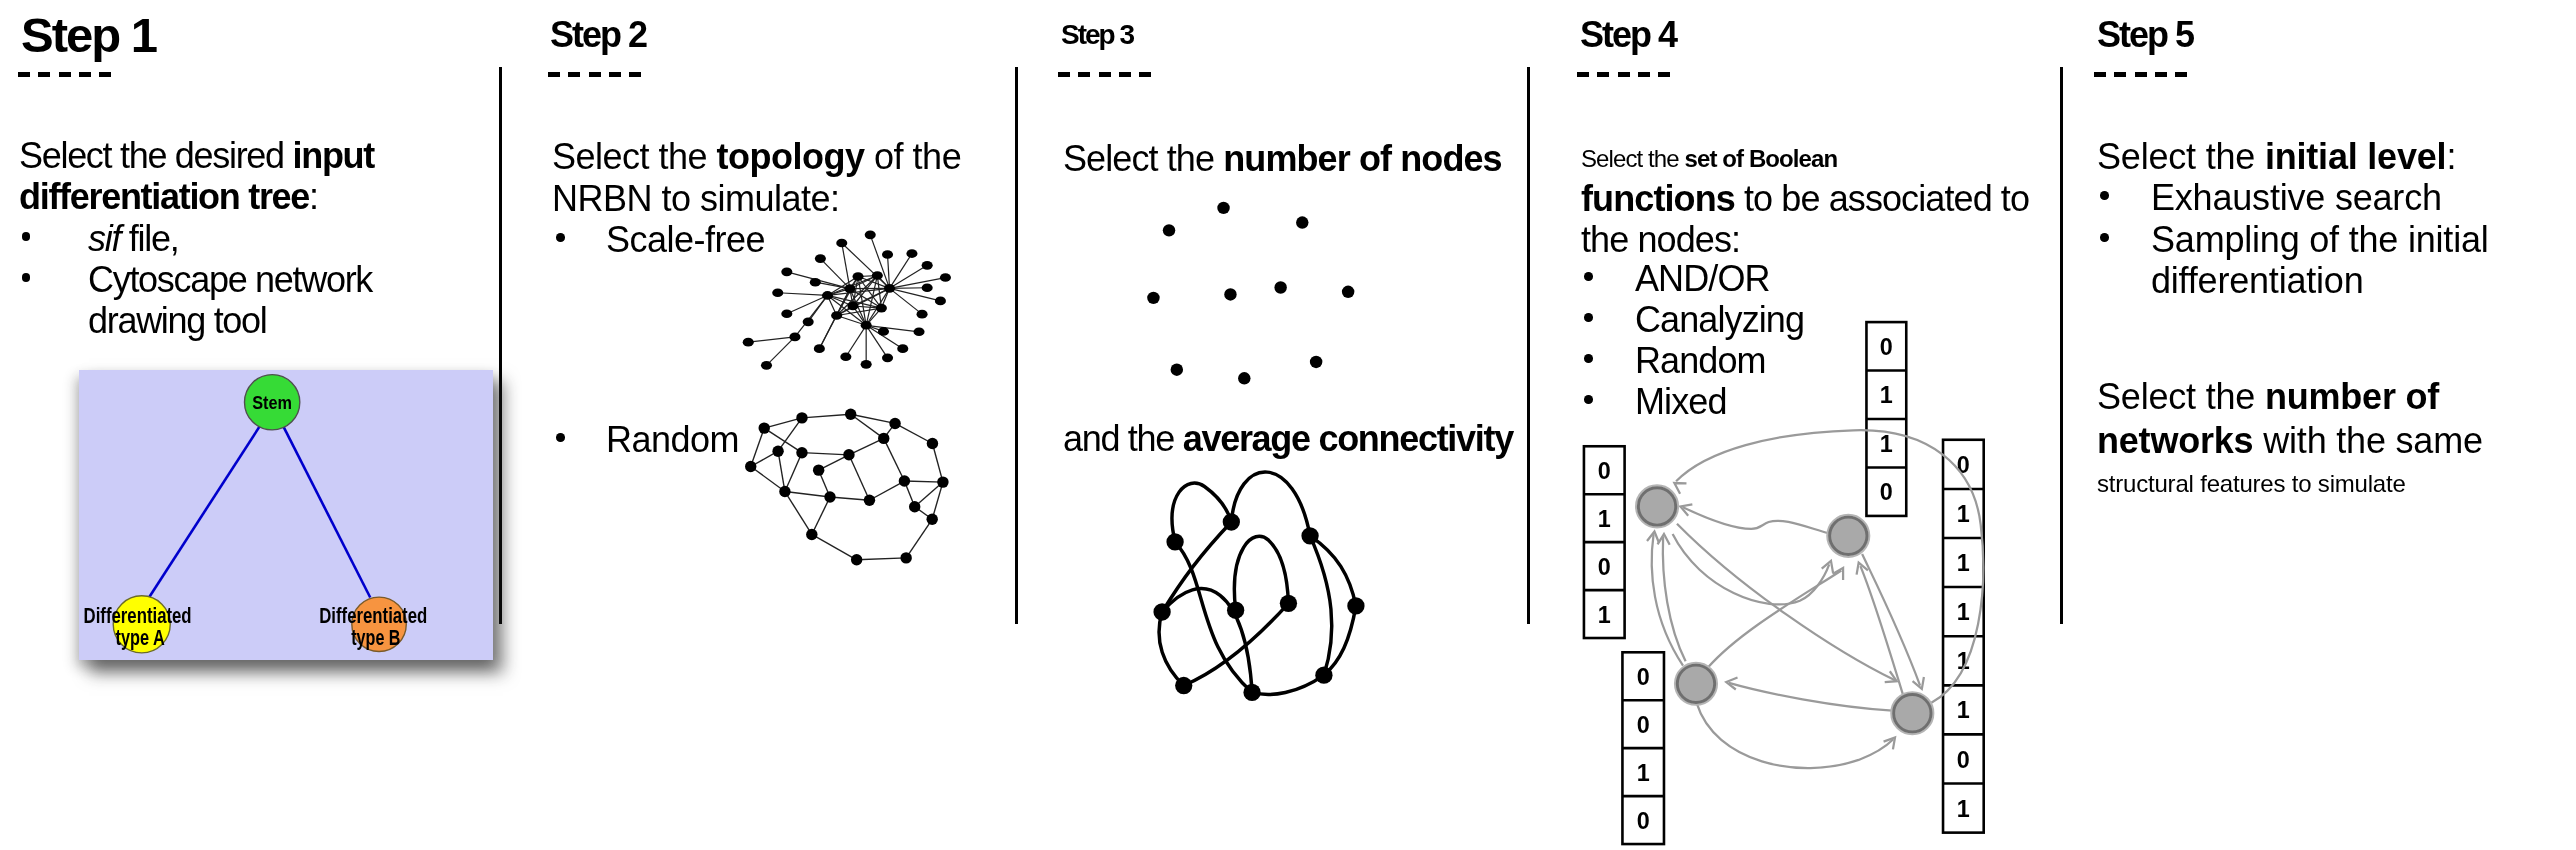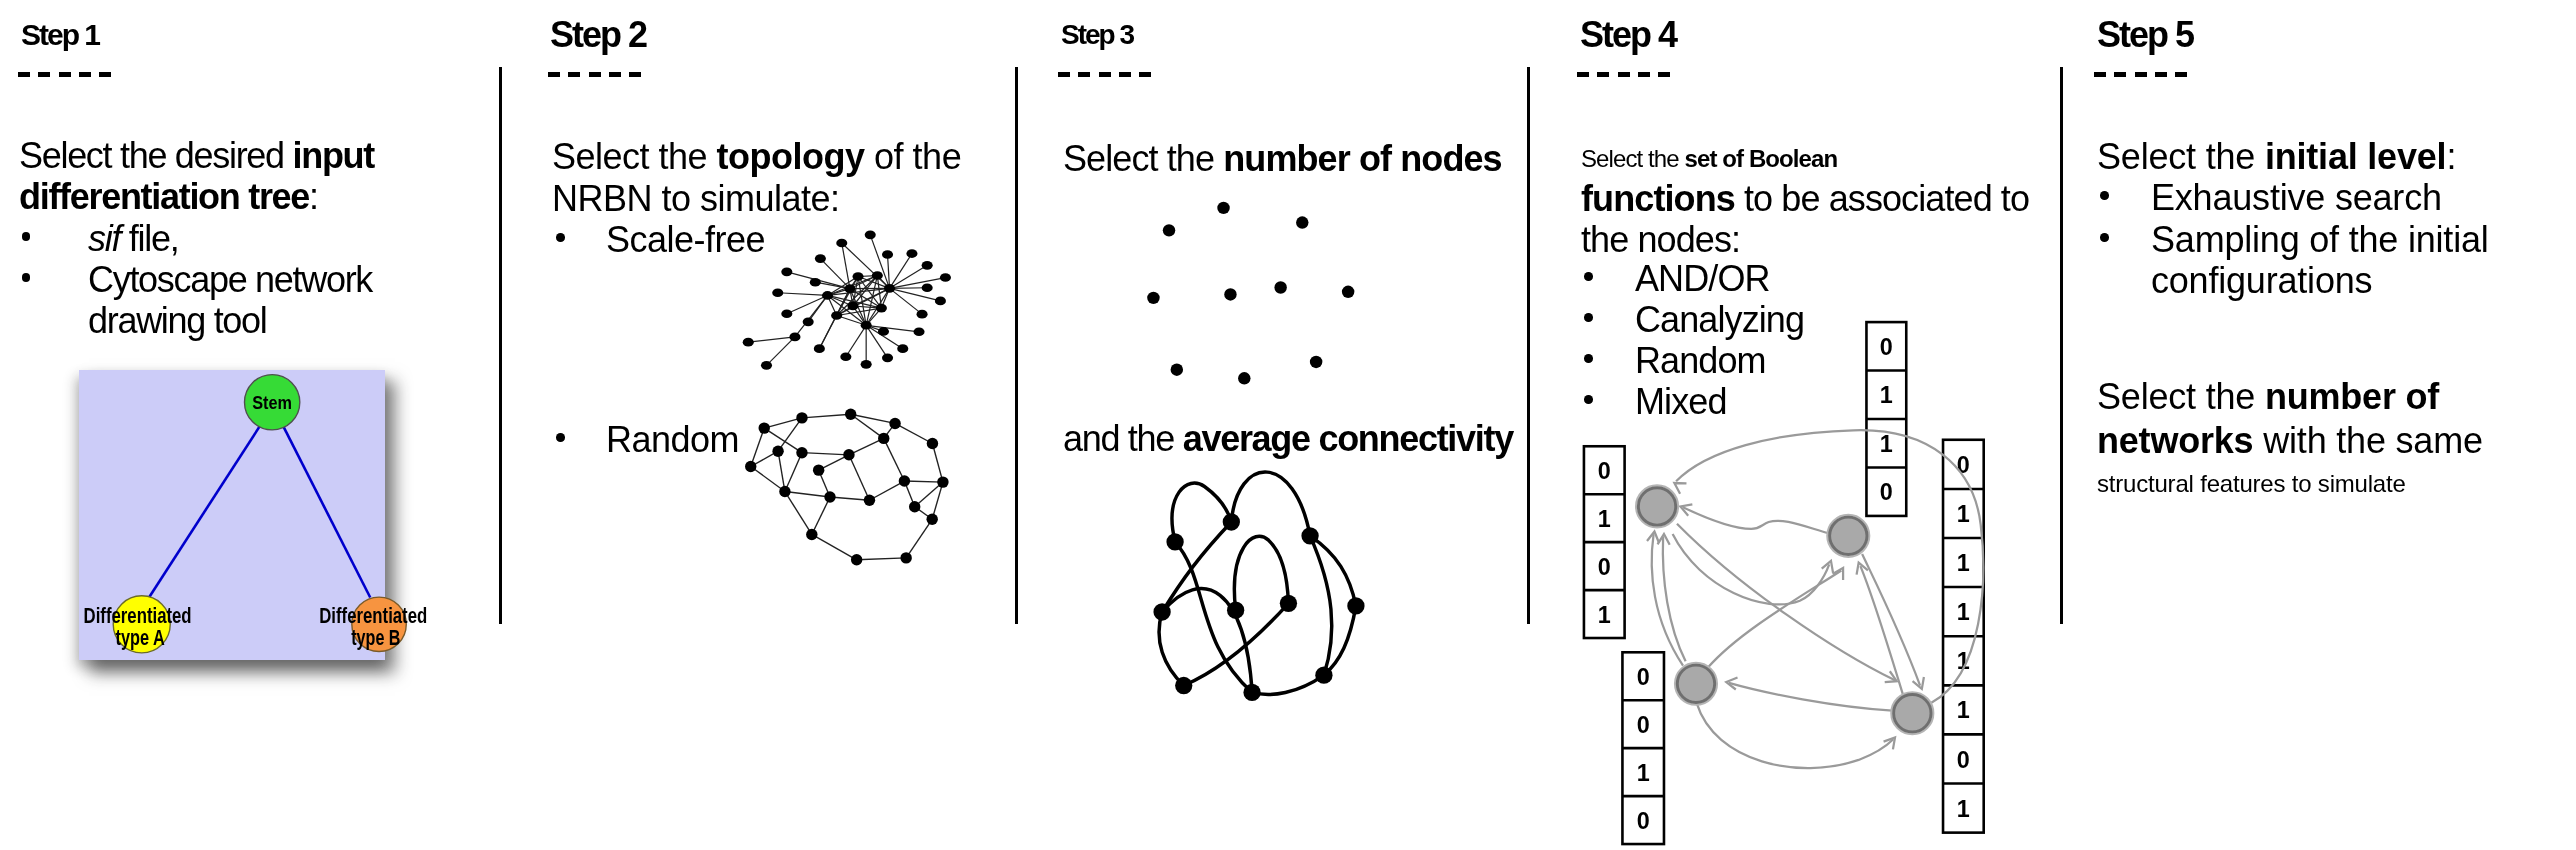--- a/index.html
+++ b/index.html
@@ -5,21 +5,21 @@
 body{width:2576px;height:851px;position:relative;background:#fff;overflow:hidden;
 font-family:"Liberation Sans",sans-serif;color:#000;}
 .t{position:absolute;white-space:nowrap;line-height:42px;}
 .bl{position:absolute;width:8.7px;height:8.7px;border-radius:50%;background:#000;}
 </style></head>
 <body>
 <div style="position:absolute;left:499px;top:67px;width:3px;height:557px;background:#000;"></div>
 <div style="position:absolute;left:1015px;top:67px;width:3px;height:557px;background:#000;"></div>
 <div style="position:absolute;left:1527px;top:67px;width:3px;height:557px;background:#000;"></div>
 <div style="position:absolute;left:2060px;top:67px;width:3px;height:557px;background:#000;"></div>
-<div class="t" style="left:21px;top:14px;font-size:30px;letter-spacing:-2px;font-weight:bold;">Step 1</div>
+<div class="t" style="left:21px;top:14px;font-size:49px;letter-spacing:-2px;font-weight:bold;">Step 1</div>
 <div style="position:absolute;left:18px;top:72px;width:93px;height:5.2px;background:repeating-linear-gradient(90deg,#000 0 12px,transparent 12px 20.3px);"></div>
 <div class="t" style="left:550px;top:14px;font-size:36px;letter-spacing:-2px;font-weight:bold;">Step 2</div>
 <div style="position:absolute;left:548px;top:72px;width:93px;height:5.2px;background:repeating-linear-gradient(90deg,#000 0 12px,transparent 12px 20.3px);"></div>
 <div class="t" style="left:1061px;top:14px;font-size:28px;letter-spacing:-2px;font-weight:bold;text-align:center;">Step 3</div>
 <div style="position:absolute;left:1058px;top:72px;width:93px;height:5.2px;background:repeating-linear-gradient(90deg,#000 0 12px,transparent 12px 20.3px);"></div>
 <div class="t" style="left:1580px;top:14px;font-size:36px;letter-spacing:-2px;font-weight:bold;">Step 4</div>
 <div style="position:absolute;left:1577px;top:72px;width:93px;height:5.2px;background:repeating-linear-gradient(90deg,#000 0 12px,transparent 12px 20.3px);"></div>
 <div class="t" style="left:2097px;top:14px;font-size:36px;letter-spacing:-2px;font-weight:bold;">Step 5</div>
 <div style="position:absolute;left:2094px;top:72px;width:93px;height:5.2px;background:repeating-linear-gradient(90deg,#000 0 12px,transparent 12px 20.3px);"></div>
 <div class="t" style="left:19px;top:135px;font-size:36px;letter-spacing:-1.3px;">Select the desired <b>input</b></div>
@@ -46,26 +46,26 @@
 <div class="t" style="left:1635px;top:299px;font-size:36px;letter-spacing:-0.9px;">Canalyzing</div>
 <div class="bl" style="left:1584px;top:354px;"></div>
 <div class="t" style="left:1635px;top:340px;font-size:36px;letter-spacing:-0.9px;">Random</div>
 <div class="bl" style="left:1584px;top:395px;"></div>
 <div class="t" style="left:1635px;top:381px;font-size:36px;letter-spacing:-0.9px;">Mixed</div>
 <div class="t" style="left:2097px;top:136px;font-size:36px;letter-spacing:-0.2px;">Select the <b>initial level</b>:</div>
 <div class="bl" style="left:2100px;top:191px;"></div>
 <div class="t" style="left:2151px;top:177px;font-size:36px;letter-spacing:-0.2px;">Exhaustive search</div>
 <div class="bl" style="left:2100px;top:233px;"></div>
 <div class="t" style="left:2151px;top:219px;font-size:36px;letter-spacing:-0.2px;">Sampling of the initial</div>
-<div class="t" style="left:2151px;top:260px;font-size:36px;letter-spacing:-0.2px;">configurations</div>
+<div class="t" style="left:2151px;top:260px;font-size:36px;letter-spacing:-0.2px;">differentiation</div>
 <div class="t" style="left:2097px;top:376px;font-size:36px;letter-spacing:-0.2px;text-align:center;">Select the <b>number of</b></div>
 <div class="t" style="left:2097px;top:420px;font-size:36px;letter-spacing:-0.2px;"><b>networks</b> with the same</div>
 <div class="t" style="left:2097px;top:463px;font-size:24px;letter-spacing:-0.2px;">structural features to simulate</div>
 
-<div style="position:absolute;left:79px;top:370px;width:306px;height:290px;background:#ccccf8;
+<div style="position:absolute;left:79px;top:370px;width:414px;height:290px;background:#ccccf8;
 box-shadow:10.4px 12px 15.6px 0.9px rgba(30,30,30,0.55), -3.5px 7px 12px rgba(30,30,30,0.3);">
 <svg width="350" height="290" viewBox="0 0 405 335">
  <line x1="209" y1="65" x2="81" y2="263" stroke="#0000cc" stroke-width="3"></line>
  <line x1="236" y1="64" x2="337" y2="263" stroke="#0000cc" stroke-width="3"></line>
  <circle cx="223.5" cy="37" r="32" fill="#36db36" stroke="#4f4f4f" stroke-width="1.6"></circle>
  <circle cx="72.6" cy="294" r="33" fill="#ffff00" stroke="#6b6b28" stroke-width="1.6"></circle>
  <circle cx="347.2" cy="294" r="31.5" fill="#f79440" stroke="#7a5a28" stroke-width="1.6"></circle>
  <text x="223.5" y="45" font-family="Liberation Sans, sans-serif" font-size="22" font-weight="bold" text-anchor="middle" textLength="46" lengthAdjust="spacingAndGlyphs">Stem</text>
  <text x="67.8" y="293" font-family="Liberation Sans, sans-serif" font-size="25" font-weight="bold" text-anchor="middle" textLength="125" lengthAdjust="spacingAndGlyphs">Differentiated</text>
  <text x="70.8" y="317.8" font-family="Liberation Sans, sans-serif" font-size="25" font-weight="bold" text-anchor="middle" textLength="57" lengthAdjust="spacingAndGlyphs">type A</text>

